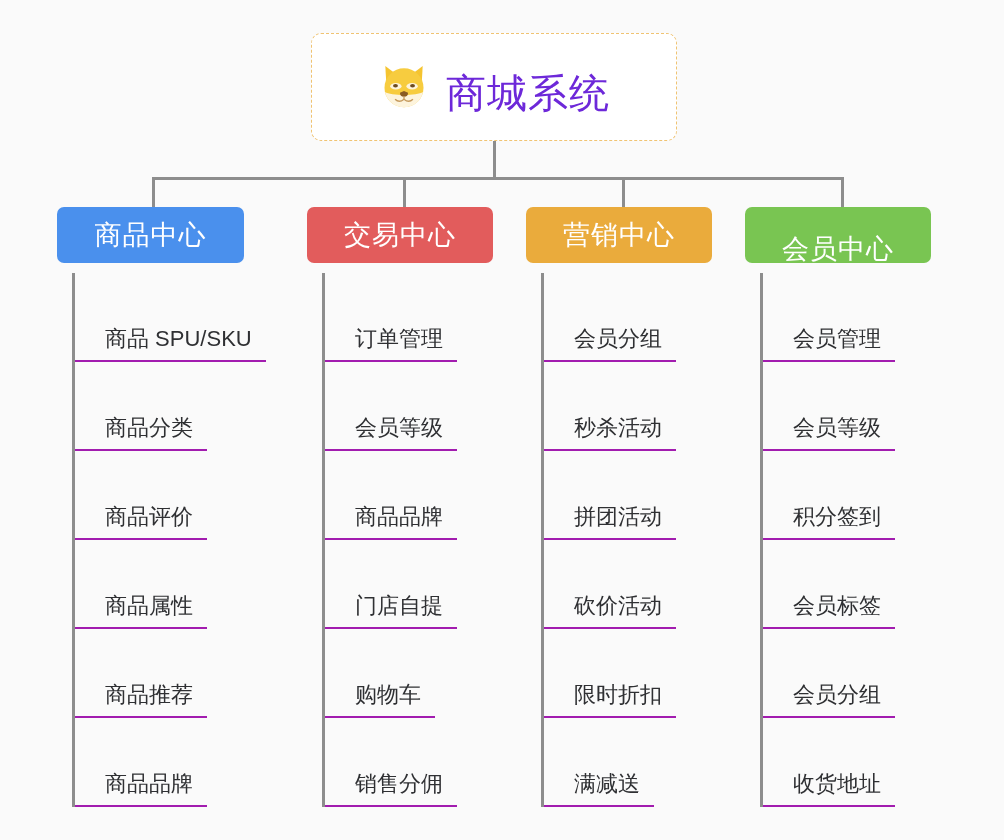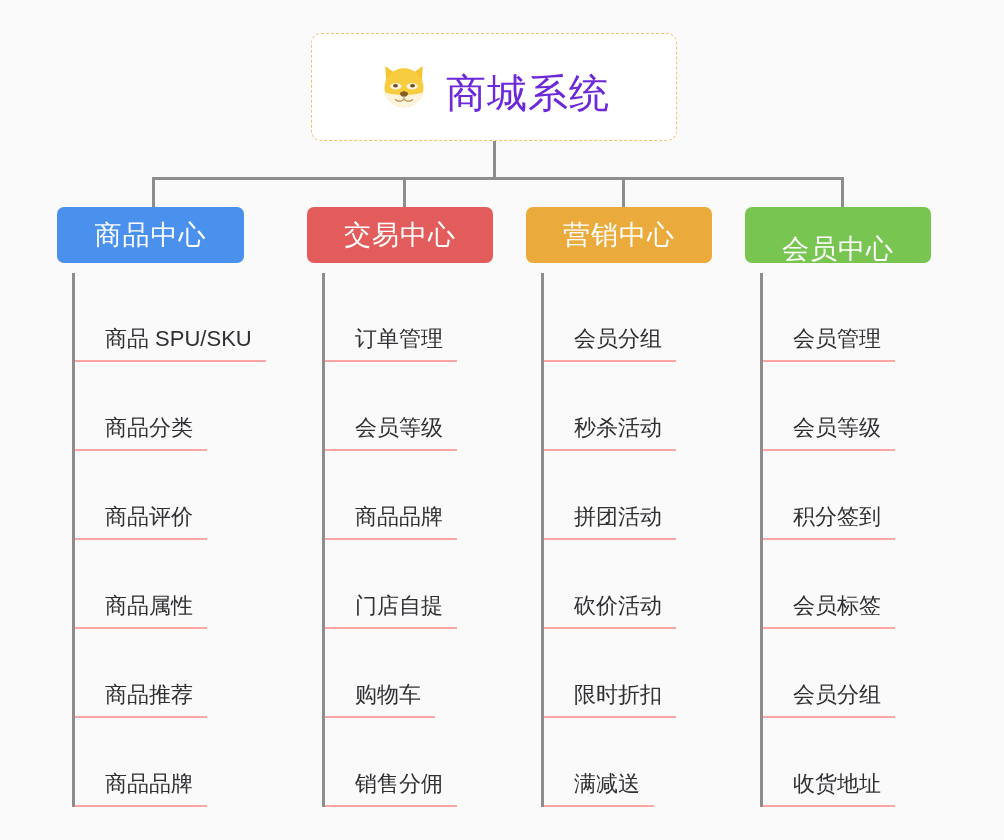--- a/index.html
+++ b/index.html
@@ -90,21 +90,21 @@
     height: 89px;
     box-sizing: border-box;
     border-left: 3px solid #8d8d8d;
     display: flex;
     align-items: flex-end;
   }
   .item-inner {
     position: relative;
     display: inline-block;
     padding: 0 14px 8px 30px;
-    border-bottom: 2px solid #fca5a5;
+    border-bottom: 2px solid #a21caf;
     white-space: nowrap;
   }
   .item-label {
     font-size: 22px;
     line-height: 1.25;
     color: #2f3033;
     white-space: nowrap;
   }
 </style>
 </head>

